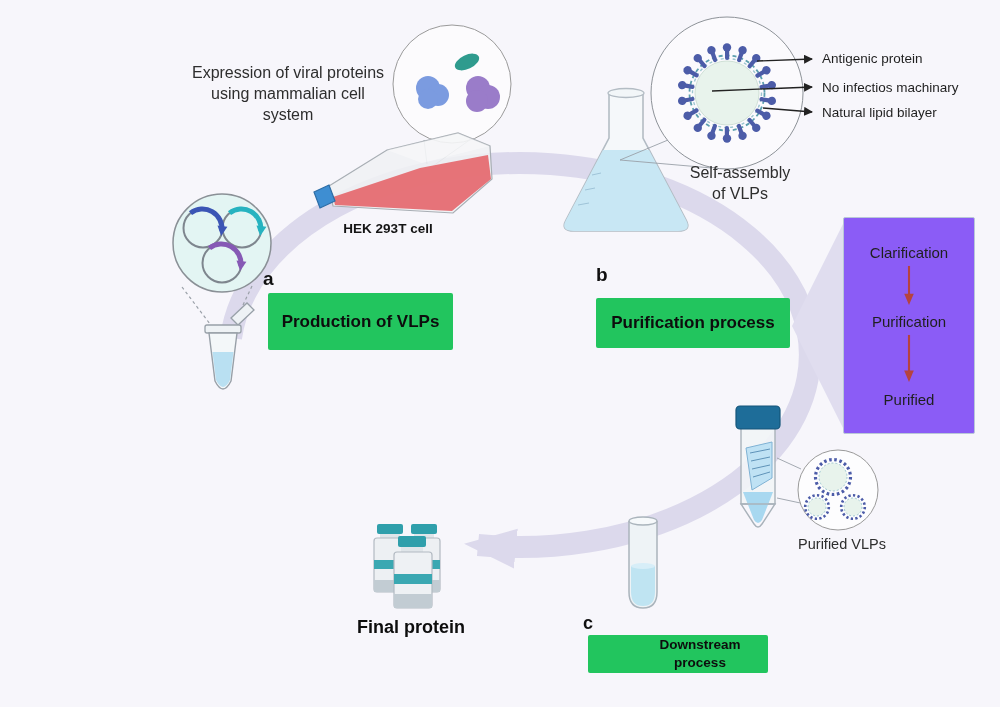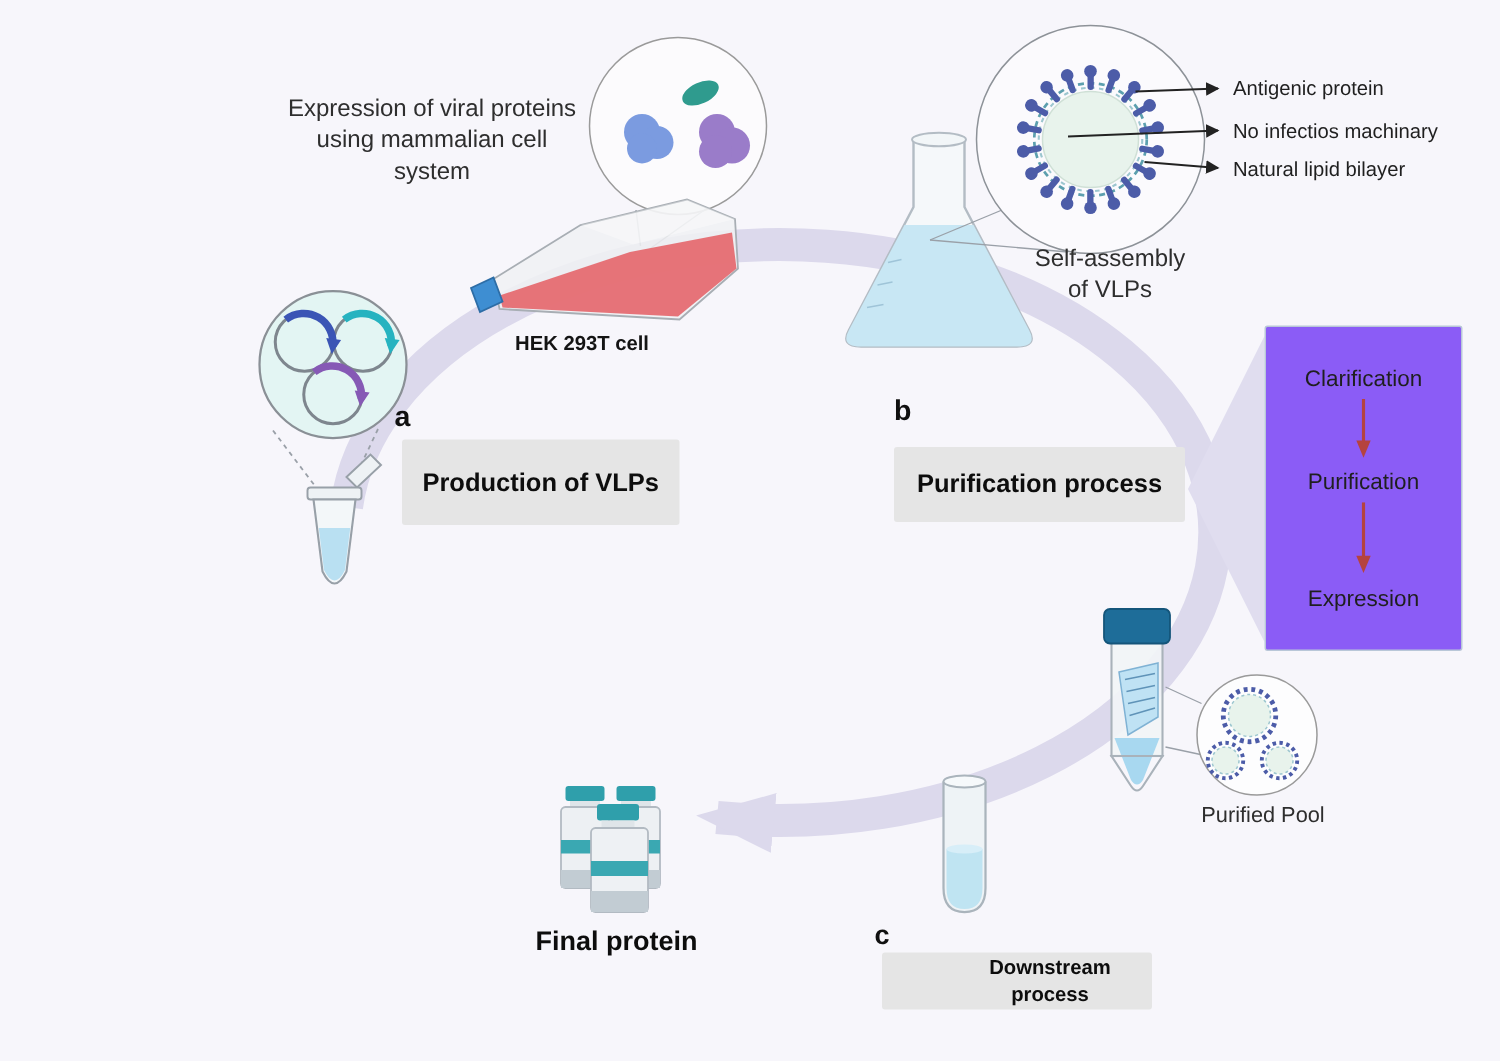--- a/index.html
+++ b/index.html
@@ -7,21 +7,21 @@
     position:relative;width:1000px;height:707px;background:#f7f6fb;
     overflow:hidden;font-family:"Liberation Sans",sans-serif;
   }
   .canvas svg.art{position:absolute;left:0;top:0;}
   .lbl{
     position:absolute;color:#2e2e2e;white-space:pre-wrap;text-align:center;
     transform:translateX(-50%);line-height:1.32;
   }
   .sec-letter{position:absolute;font-weight:700;font-size:19px;color:#101010;}
   .step-box{
-    position:absolute;background:#e5e5e5;display:flex;align-items:center;justify-content:center;
+    position:absolute;background:#22c55e;display:flex;align-items:center;justify-content:center;
     font-weight:700;color:#0d0d0d;border-radius:2px;
   }
   .flow-box{
     position:absolute;left:843px;top:217px;width:130px;height:215px;
     background:#8b5cf6;border:1.5px solid #b9c7d8;border-radius:2px;
   }
   .flow-item{position:absolute;width:100%;text-align:center;font-size:15px;color:#1f1f1f;}
   .flow-arrow{position:absolute;left:50%;transform:translateX(-50%);}
   .ann{position:absolute;font-size:13.5px;color:#1f1f1f;white-space:nowrap;}
 </style>
@@ -240,24 +240,24 @@
     <div class="flow-item" style="top:26px;">Clarification</div>
     <svg class="flow-arrow" style="top:47px;" width="14" height="42" viewBox="0 0 14 44">
       <line x1="7" y1="1" x2="7" y2="31" stroke="#b5433f" stroke-width="2.2"></line>
       <polygon points="2,30 12,30 7,42" fill="#b5433f"></polygon>
     </svg>
     <div class="flow-item" style="top:95px;">Purification</div>
     <svg class="flow-arrow" style="top:116px;" width="14" height="50" viewBox="0 0 14 52">
       <line x1="7" y1="1" x2="7" y2="39" stroke="#b5433f" stroke-width="2.2"></line>
       <polygon points="2,38 12,38 7,50" fill="#b5433f"></polygon>
     </svg>
-    <div class="flow-item" style="top:173px;">Expression</div>
+    <div class="flow-item" style="top:173px;">Purified</div>
   </div>
 
-  <div class="lbl" style="left:842px;top:535px;font-size:14.5px;">Purified Pool</div>
+  <div class="lbl" style="left:842px;top:535px;font-size:14.5px;">Purified VLPs</div>
 
   <div class="sec-letter" style="left:583px;top:613px;font-size:18px;">c</div>
   <div class="step-box" style="left:588px;top:635px;width:136px;height:38px;font-size:13.5px;line-height:1.3;white-space:pre-wrap;text-align:center;padding-left:44px;">Downstream
 process</div>
 
   <div class="lbl" style="left:411px;top:616px;font-size:18px;font-weight:700;color:#0d0d0d;">Final protein</div>
 
 </div>
 
 </body></html>

